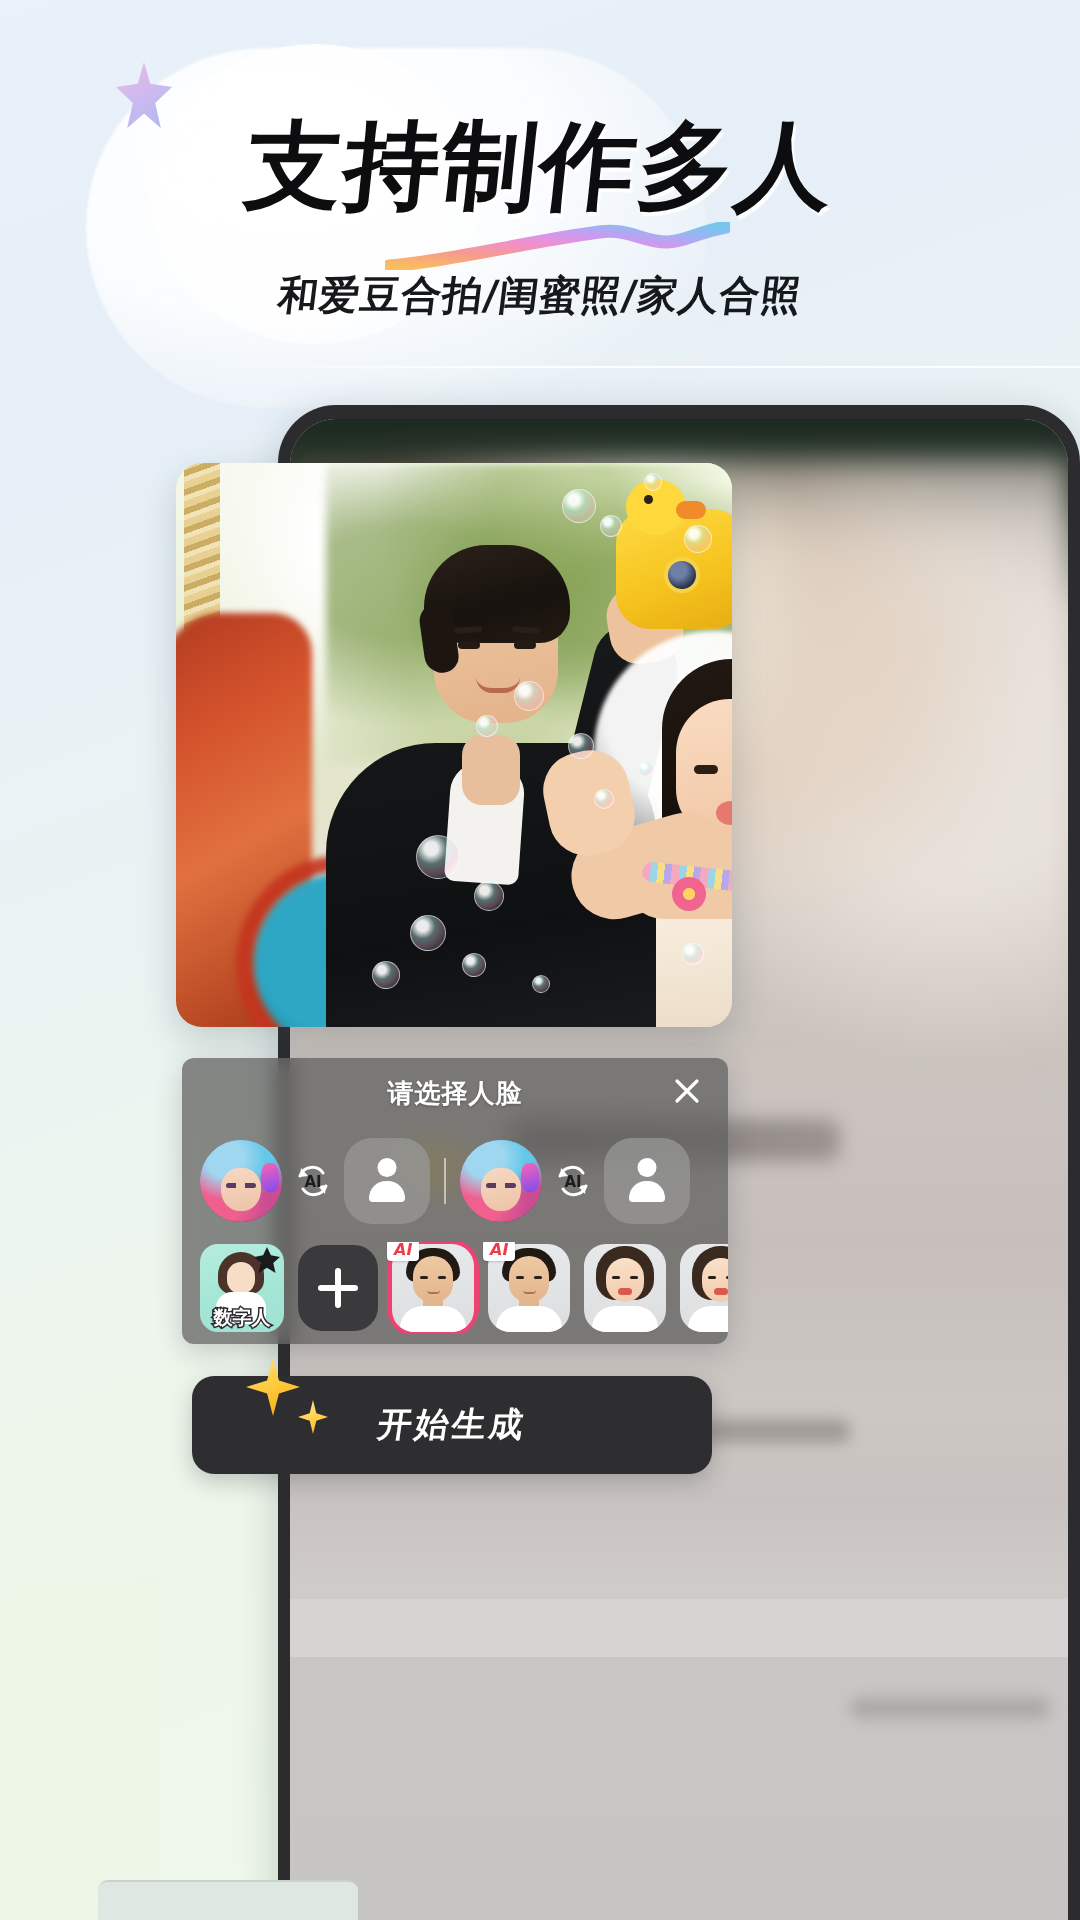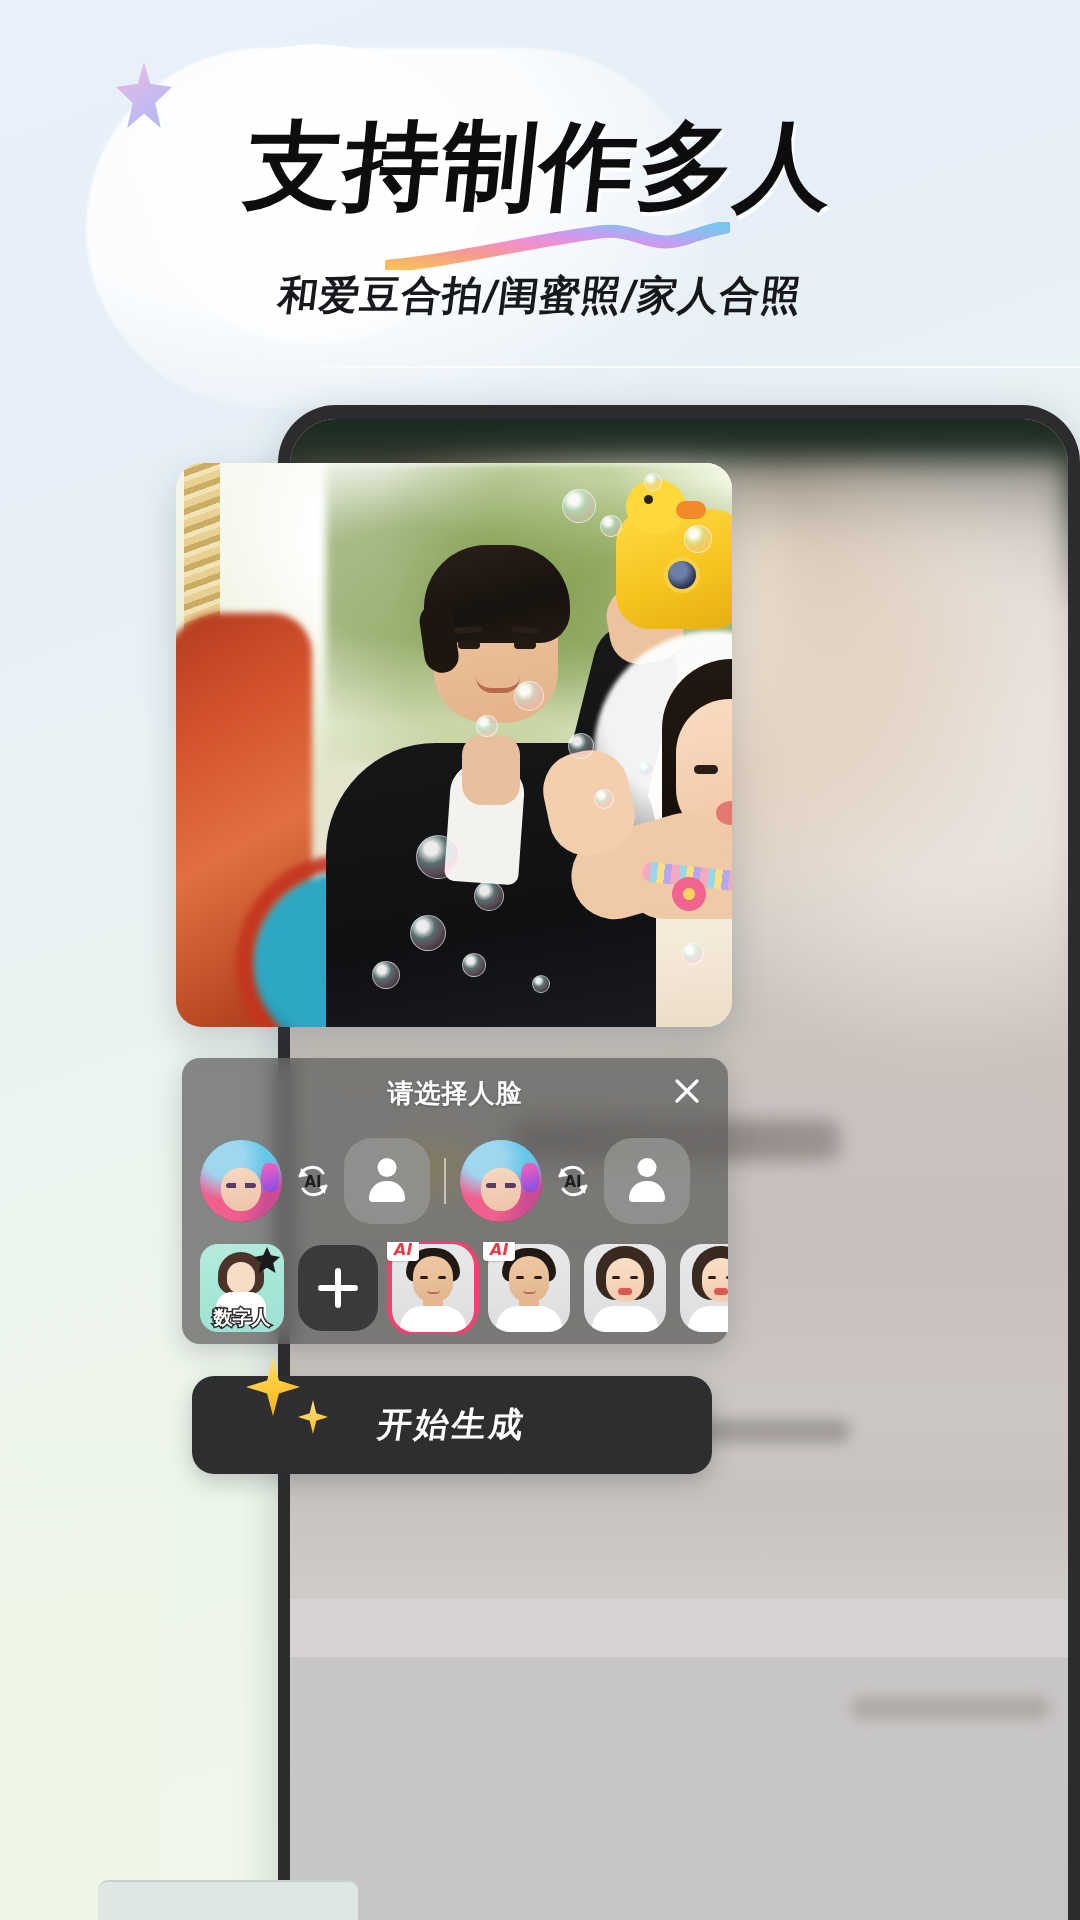--- a/index.html
+++ b/index.html
@@ -397,21 +397,21 @@
     filter: blur(1.5px);
   }
 
   
   .face-panel {
     position: absolute;
     left: 182px; top: 1058px;
     width: 546px; height: 286px;
     background: rgba(92,92,90,0.72);
     backdrop-filter: blur(10px);
-    border-radius: 18px;
+    border-radius: 12px;
     box-shadow: 0 8px 28px rgba(40,50,55,0.22);
   }
   .panel-title {
     position: absolute;
     left: 0; top: 18px; width: 546px;
     text-align: center;
     color: #ffffff;
     font-size: 26px;
     font-weight: 700;
     letter-spacing: 1px;

